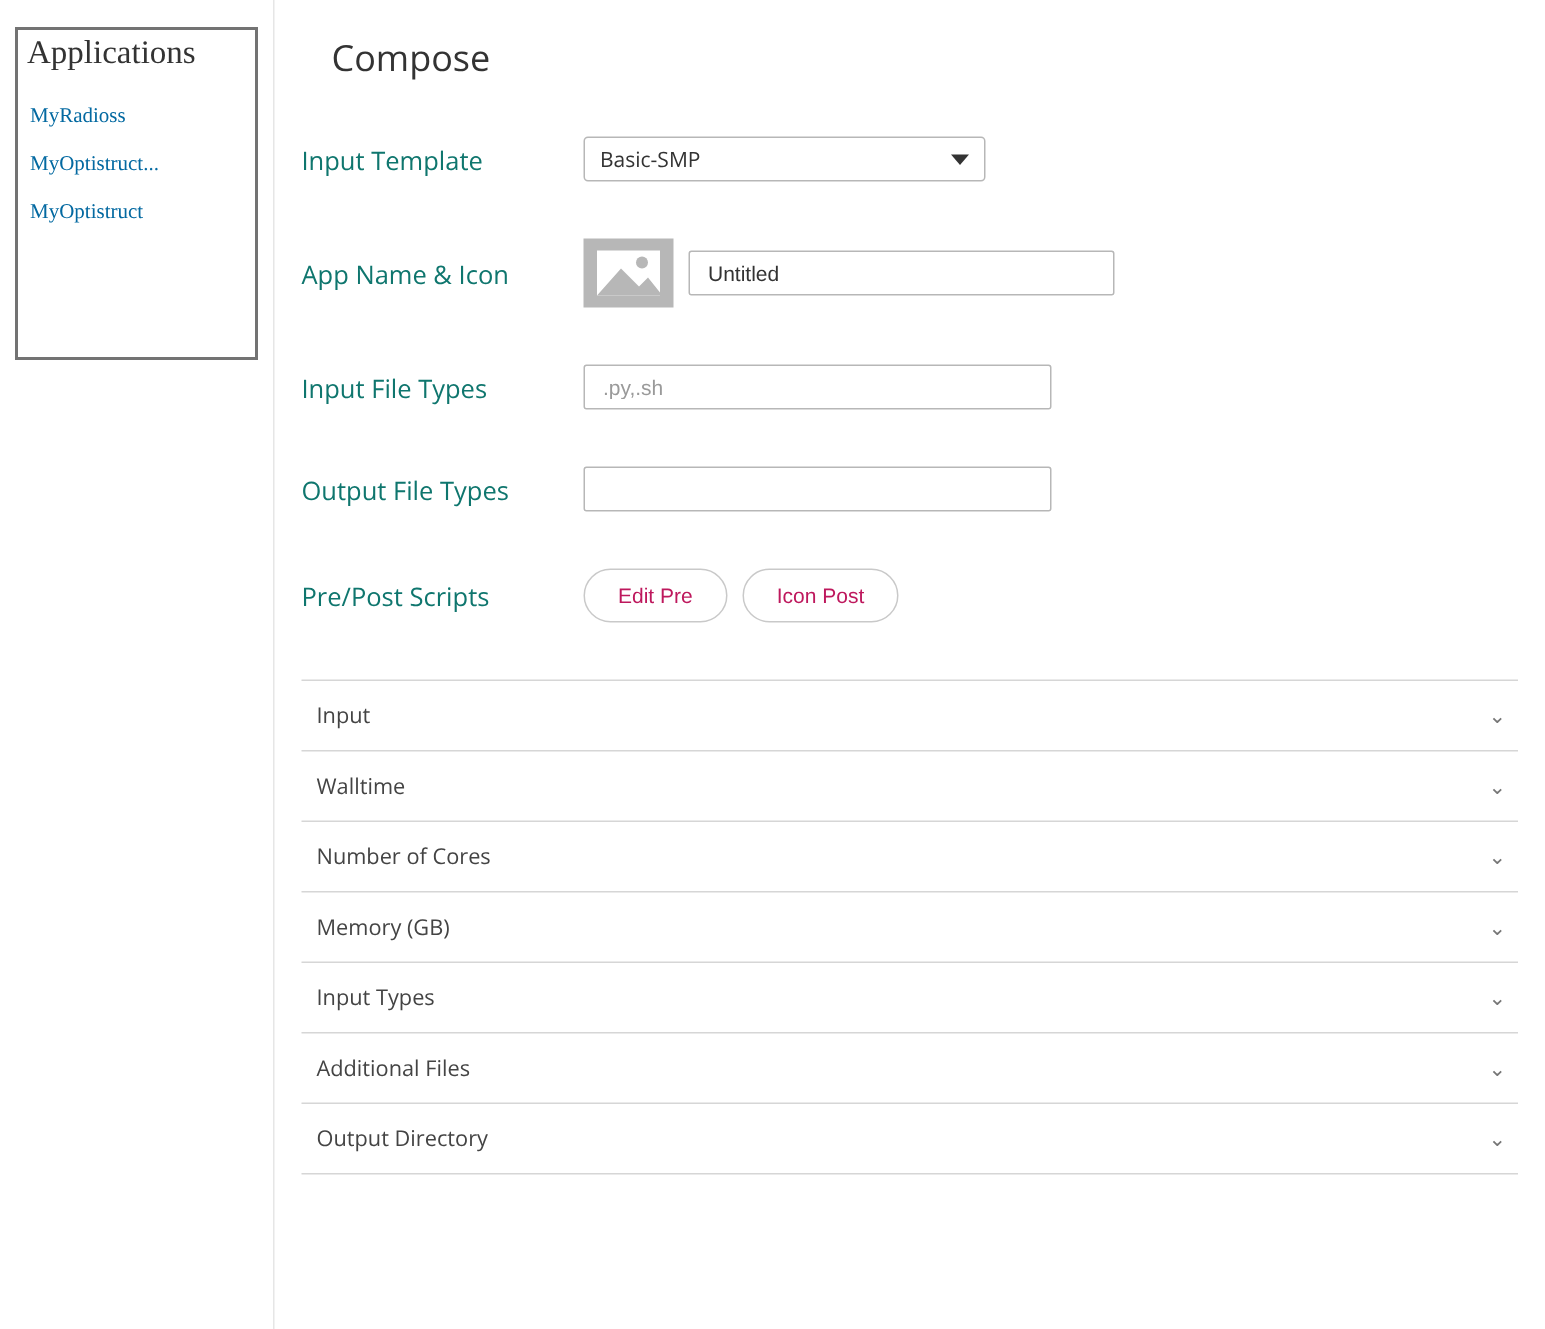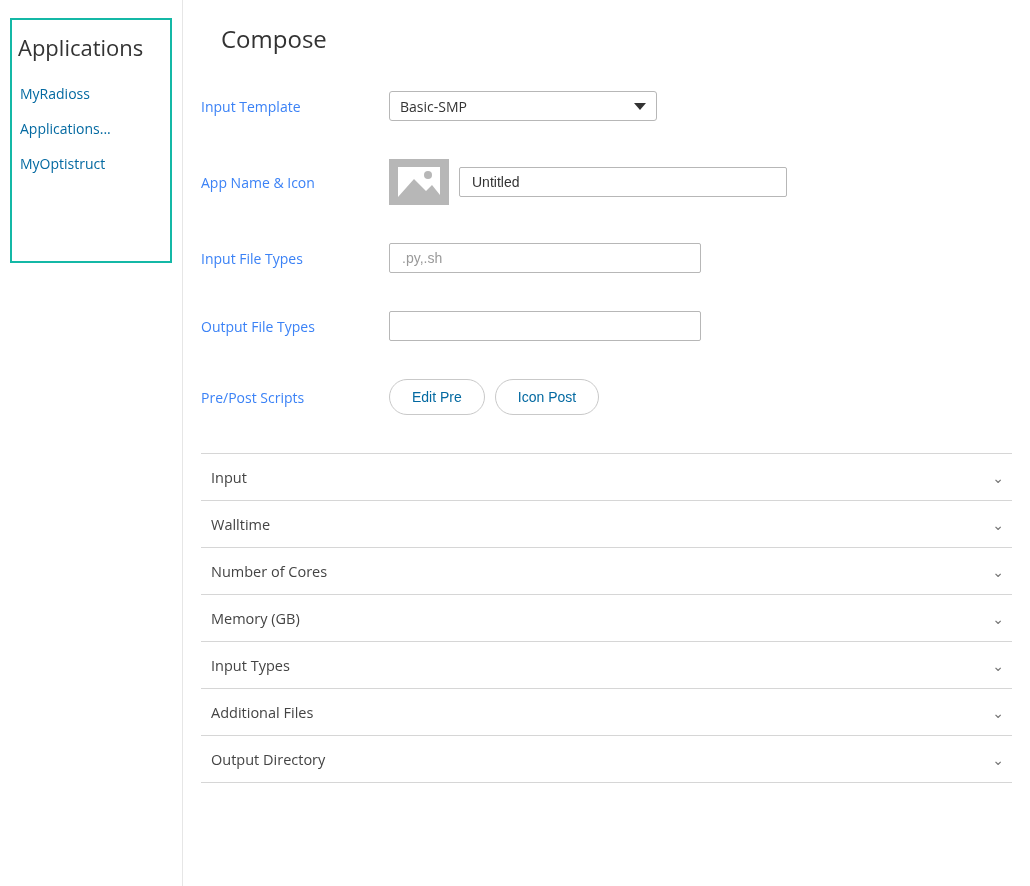--- a/index.html
+++ b/index.html
@@ -11,22 +11,23 @@
     height: 886px;
     overflow: hidden;
   }
   .layout { display: flex; height: 100%; }
   .sidebar {
     width: 183px;
     padding: 18px 10px 10px 10px;
     border-right: 1px solid #e6e6e6;
   }
   .sidebar-box {
-    border: 2px solid #14b8a6;
-    padding: 12px 6px 80px 6px;
+    border: 2px solid #737373;
+    padding: 2px 6px 80px 6px;
+    font-family: Liberation Serif, serif;
   }
   .sidebar-title {
     font-size: 22px;
     color: #333;
     font-weight: 400;
     margin-bottom: 14px;
   }
   .sidebar-list { list-style: none; }
   .sidebar-list li {
     font-size: 14px;
@@ -50,22 +51,22 @@
     margin-left: 20px;
   }
   .form-row {
     display: flex;
     align-items: center;
     margin-bottom: 38px;
   }
   .form-label {
     width: 188px;
     flex: 0 0 188px;
-    font-size: 14px;
-    color: #3b82f6;
+    font-size: 17px;
+    color: #0f766e;
   }
   .field-area { flex: 1; display: flex; align-items: center; gap: 10px; }
   
   .select {
     width: 268px;
     height: 30px;
     border: 1px solid #b7b7b7;
     border-radius: 3px;
     background: #fff;
     display: flex;
@@ -94,30 +95,30 @@
   .text-input {
     height: 30px;
     border: 1px solid #b7b7b7;
     border-radius: 2px;
     padding: 0 12px;
     font-size: 14px;
     color: #333;
     background: #fff;
   }
   .text-input::placeholder { color: #9a9a9a; }
-  .w-270 { width: 328px; }
+  .w-270 { width: 284px; }
   .w-310 { width: 312px; }
   .pill-btn {
     height: 36px;
     padding: 0 22px;
     border: 1px solid #c9c9c9;
     border-radius: 18px;
     background: #fff;
     font-size: 14px;
-    color: #0369a1;
+    color: #be185d;
     cursor: pointer;
   }
   .pill-small {
     width: 50px;
     height: 40px;
     border: 1px solid #c9c9c9;
     border-radius: 20px;
     background: #fff;
     font-size: 14px;
     color: #333;
@@ -172,21 +173,21 @@
 </head>
 <body>
 
 <div class="layout">
 
   <aside class="sidebar">
     <div class="sidebar-box">
       <h2 class="sidebar-title">Applications</h2>
       <ul class="sidebar-list">
         <li>MyRadioss</li>
-        <li>Applications...</li>
+        <li>MyOptistruct...</li>
         <li>MyOptistruct</li>
       </ul>
     </div>
   </aside>
 
   <main class="main">
     <h1 class="page-title">Compose</h1>
 
     <div class="form-row">
       <div class="form-label">Input Template</div>

